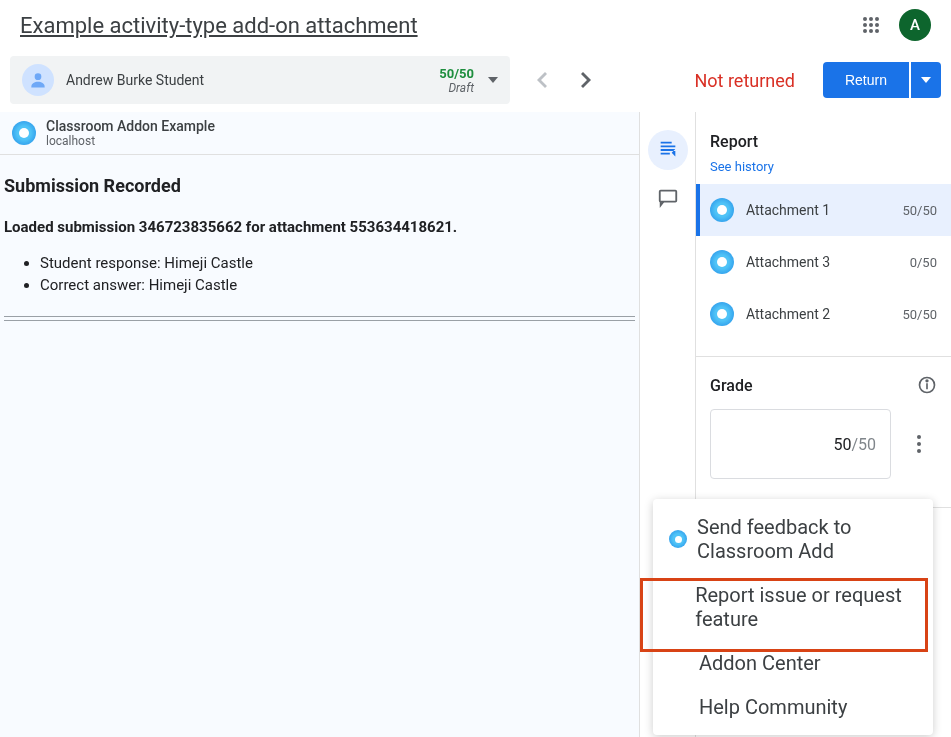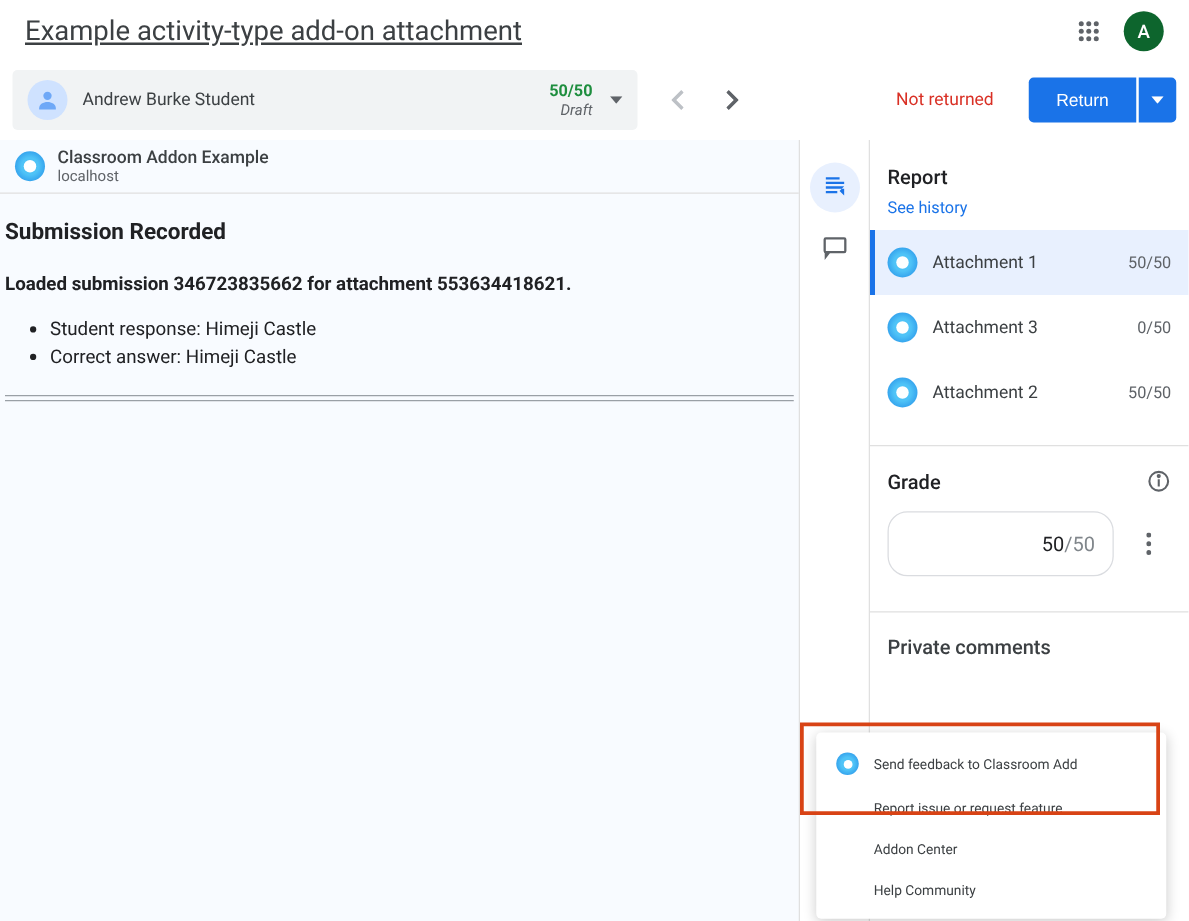--- a/index.html
+++ b/index.html
@@ -87,21 +87,21 @@
     width: 40px; height: 40px;
     display: flex; align-items: center; justify-content: center;
     border-radius: 50%;
     cursor: pointer;
     color: #5f6368;
   }
   .nav-arrow.disabled { color: #bdc1c6; cursor: default; }
   .toolbar-spacer { flex: 1; }
   .not-returned {
     color: #d93025;
-    font-size: 14px;
+    font-size: 18px;
     margin-right: 16px;
   }
   .return-group {
     display: flex;
   }
   .return-btn {
     background: #1a73e8;
     color: #fff;
     border: none;
     font-size: 14px;
@@ -256,22 +256,22 @@
   }
   .info-icon { color:#5f6368; cursor:pointer; }
 
   .grade-row {
     display:flex; align-items:center; gap: 10px;
     padding: 0 14px;
   }
   .grade-input {
     flex:1;
     border:1px solid #dadce0;
-    border-radius:16px;
-    height: 52px;
+    border-radius:4px;
+    height: 70px;
     display:flex; align-items:center; justify-content:flex-end;
     padding: 0 14px;
     font-size: 16px;
   }
   .grade-val { color:#202124; }
   .grade-denom { color:#80868b; }
   .kebab { width:36px;height:36px;display:flex;align-items:center;justify-content:center;cursor:pointer;color:#5f6368; }
 
   .pc-title {
     font-size: 16px; font-weight:500; color:#3c4043;
@@ -286,21 +286,21 @@
     width: 280px;
     background: #fff;
     box-shadow: 0 2px 10px rgba(0,0,0,.2);
     border-radius: 4px;
     padding: 6px 0;
     z-index: 50;
   }
   .popup-item {
     display:flex; align-items:center;
     padding: 10px 16px;
-    font-size: 11px;
+    font-size: 20px;
     color:#3c4043;
     cursor:pointer;
     gap: 10px;
   }
   .popup-icon-slot { width:20px; display:flex; align-items:center; }
 
   .highlight-box {
     position: absolute;
     border: 3px solid #d84315;
     pointer-events: none;

